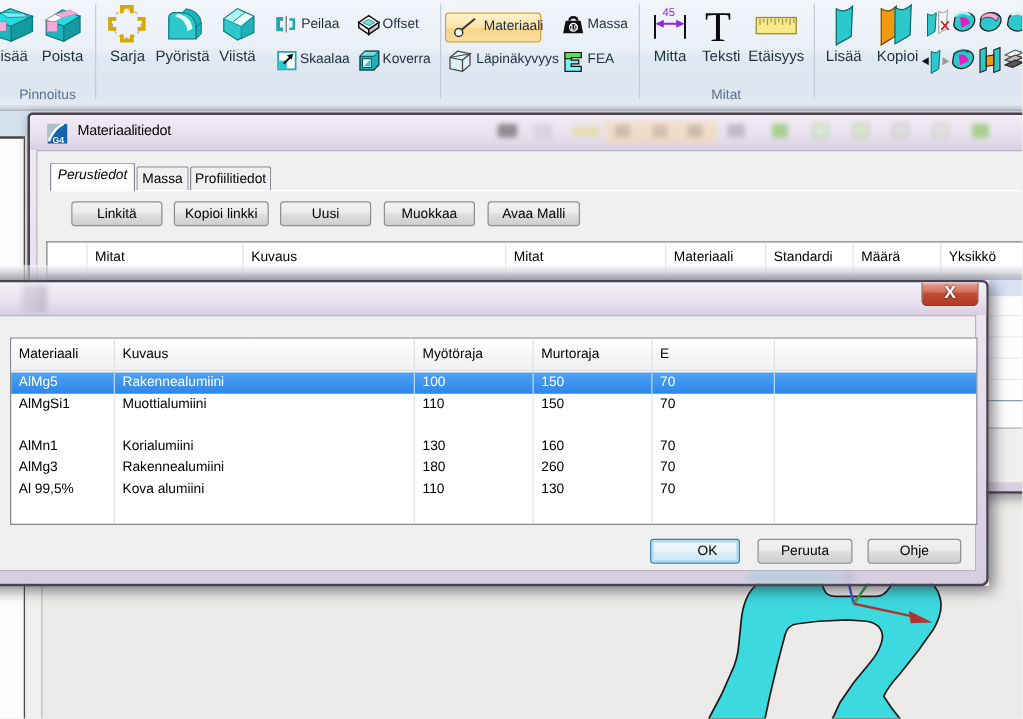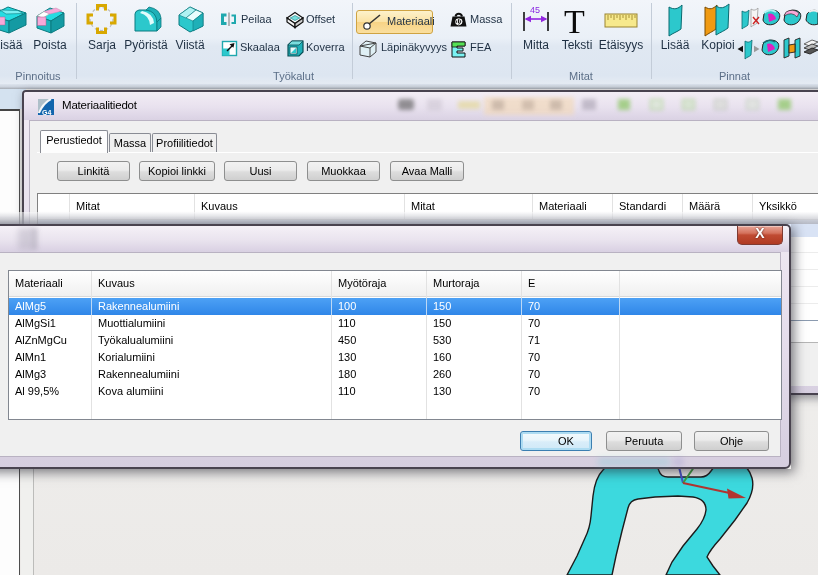--- a/index.html
+++ b/index.html
@@ -32,21 +32,21 @@
   
   #bdlg{position:absolute;left:22px;top:90px;width:820px;height:305px;
     box-shadow:2px 3px 9px rgba(50,50,60,0.5);}
   #bdlg .frame{position:absolute;left:0;top:0;width:100%;height:100%;
     border:2px solid #49434f;border-radius:4px 0 0 4px;background:linear-gradient(#f1ebf4,#e5deec 55%,#d8d0e1);}
   #bdlg .body{position:absolute;left:7px;top:30px;right:12px;bottom:9px;background:#f0f0f0;
     border:1px solid #b9b2c2;}
   .tab{position:absolute;top:43px;height:19px;background:#f0f0f0;
     border:1px solid #898c94;border-bottom:none;border-radius:2px 2px 0 0;
     font-size:11px;color:#000;text-align:center;line-height:18px;}
-  .tab.active{top:40px;height:23px;background:#fdfdfd;z-index:3;}
+  .tab.active{top:40px;height:23px;background:#fdfdfd;z-index:3;font-style:italic;}
   
   #btable{position:absolute;left:15px;top:103px;width:805px;height:192px;
     border-top:1px solid #808080;border-left:1px solid #808080;background:#fff;}
   .bht{position:absolute;top:6px;font-size:11px;color:#000;}
   .bcol{position:absolute;top:0;width:1px;height:25px;background:#e2e2e2;}
   
   #fdlg{position:absolute;left:-20px;top:224px;width:811px;height:245px;
     box-shadow:3px 3px 11px rgba(35,35,45,0.6);}
   #fdlg .frame{position:absolute;left:0;top:0;width:100%;height:100%;
     border:2px solid #49434f;border-radius:5px 5px 6px 6px;
@@ -71,23 +71,21 @@
 </style>
 </head>
 <body>
 <div id="screen">
   <div id="ribbon"></div>
   <div class="rsep" style="left:76px;"></div>
   <div class="rsep" style="left:352px;"></div>
   <div class="rsep" style="left:511px;"></div>
   <div class="rsep" style="left:651px;"></div>
   <div class="rlabel" style="left:0;width:76px;">Pinnoitus</div>
-  <div class="rlabel" style="left:76px;width:435px;">Työkalut</div>
   <div class="rlabel" style="left:511px;width:140px;">Mitat</div>
-  <div class="rlabel" style="left:651px;width:167px;">Pinnat</div>
   <div class="biglabel" style="left:-20px;width:56px;">Lisää</div>
   <div class="biglabel" style="left:22px;width:56px;">Poista</div>
   <div class="biglabel" style="left:74px;width:56px;">Sarja</div>
   <div class="biglabel" style="left:118px;width:56px;">Pyöristä</div>
   <div class="biglabel" style="left:162px;width:56px;">Viistä</div>
   <div class="smalltxt" style="left:241px;top:13px;">Peilaa</div>
   <div class="smalltxt" style="left:240px;top:41px;">Skaalaa</div>
   <div class="smalltxt" style="left:306px;top:13px;">Offset</div>
   <div class="smalltxt" style="left:306px;top:41px;">Koverra</div>
   <div class="abs" style="left:356px;top:10px;width:77px;height:24px;border:1px solid #cfa342;border-radius:3px;
@@ -364,27 +362,20 @@
         <div class="abs" style="left:512px;top:0;width:1px;height:17px;background:#bcd8f5;"></div>
         <div class="abs" style="left:610px;top:0;width:1px;height:17px;background:#bcd8f5;"></div>
       </div>
       <div class="frow" style="top:44px;">
         <span style="left:6px;">AlMgSi1</span>
           <span style="left:89px;">Muottialumiini</span>
         <span style="left:329px;">110</span>
           <span style="left:424px;">150</span>
           <span style="left:519px;">70</span>
       </div>
-      <div class="frow" style="top:61px;">
-        <span style="left:6px;">AlZnMgCu</span>
-          <span style="left:89px;">Työkalualumiini</span>
-        <span style="left:329px;">450</span>
-          <span style="left:424px;">530</span>
-          <span style="left:519px;">71</span>
-      </div>
       <div class="frow" style="top:78px;">
         <span style="left:6px;">AlMn1</span>
           <span style="left:89px;">Korialumiini</span>
         <span style="left:329px;">130</span>
           <span style="left:424px;">160</span>
           <span style="left:519px;">70</span>
       </div>
       <div class="frow" style="top:95px;">
         <span style="left:6px;">AlMg3</span>
           <span style="left:89px;">Rakennealumiini</span>

